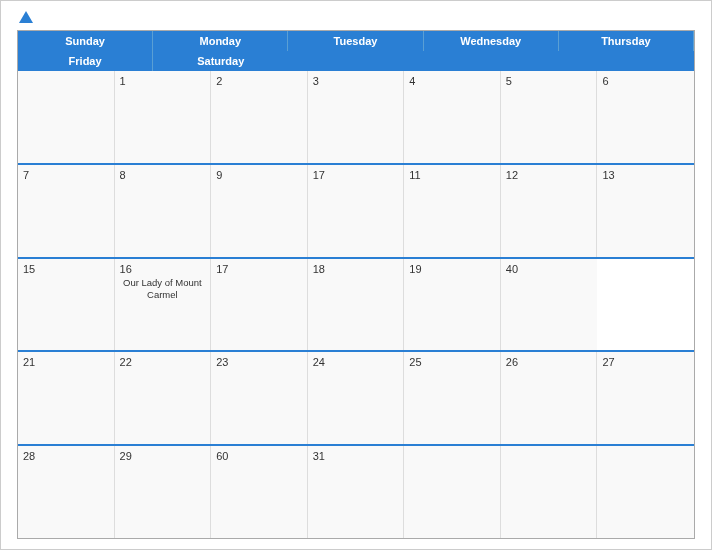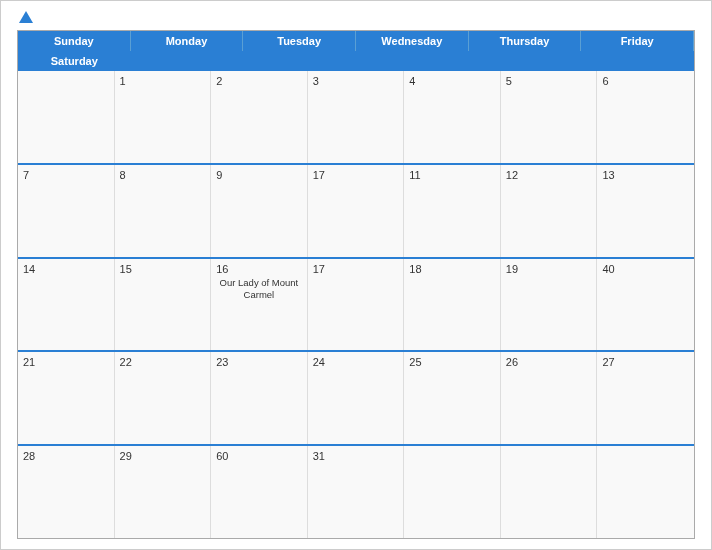--- a/index.html
+++ b/index.html
@@ -63,21 +63,21 @@
       text-align: right;
     }
     .calendar {
       flex: 1;
       display: flex;
       flex-direction: column;
       border: 1px solid #aaa;
     }
     .cal-header-row {
       display: grid;
-      grid-template-columns: repeat(6, 1fr);
+      grid-template-columns: repeat(5, 1fr);
       background: #2a7fd4;
     }
     .cal-header-cell {
       color: #fff;
       font-size: 11px;
       font-weight: bold;
       text-align: center;
       padding: 4px 2px;
       border-right: 1px solid #5a9fd4;
     }
@@ -190,23 +190,20 @@
           </div>
           <div class="cal-day">
             <span class="day-number">12</span>
           </div>
           <div class="cal-day">
             <span class="day-number">13</span>
           </div>
         </div>
         <div class="cal-week">
           <div class="cal-day">
-            <span class="day-number">14</span>
-          </div>
-          <div class="cal-day">
             <span class="day-number">15</span>
           </div>
           <div class="cal-day">
             <span class="day-number">16</span>
             <div class="holiday-name">Our Lady of Mount Carmel</div>
           </div>
           <div class="cal-day">
             <span class="day-number">17</span>
           </div>
           <div class="cal-day">

